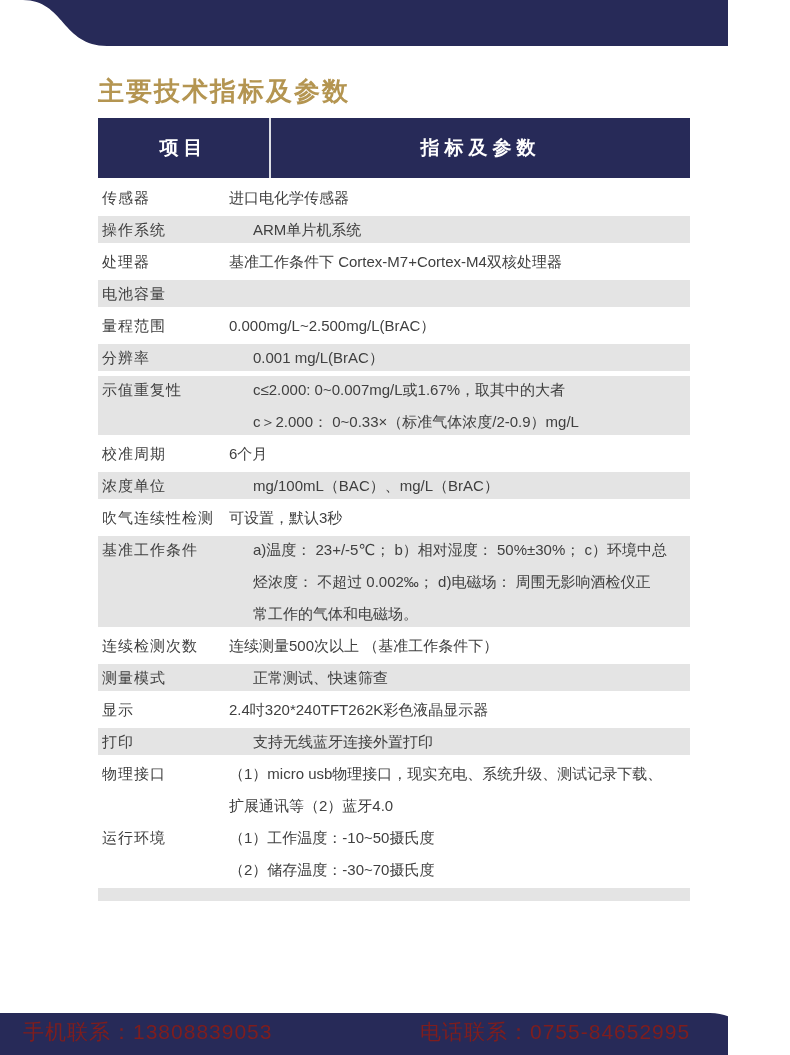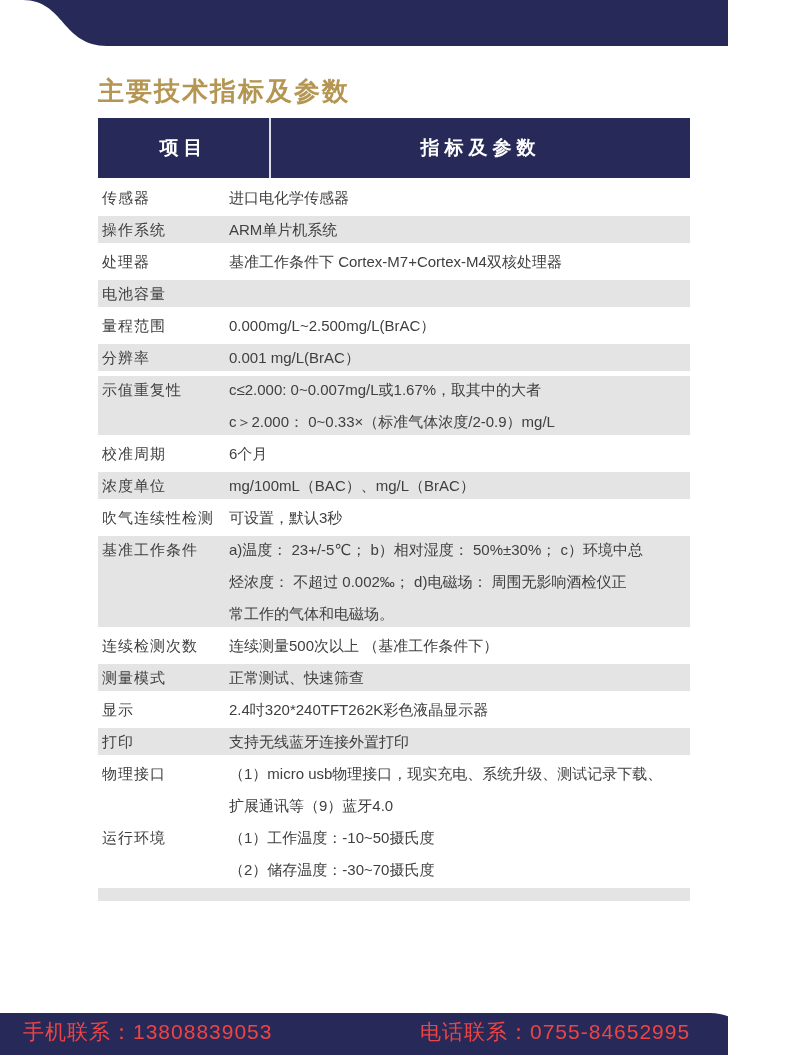--- a/index.html
+++ b/index.html
@@ -67,41 +67,41 @@
     font-weight: bold;
     letter-spacing: 5px;
   }
 
   .row {
     display: flex;
     margin-bottom: 5px;
     color: #404040;
     font-size: 15px;
   }
-  .row.shaded { background: #e4e4e4; }
+  .row.shaded { background: #e4e4e4; gap: 24px; }
   .row.empty { height: 13px; }
   .row-label {
     width: 131px;
     flex-shrink: 0;
     padding-left: 4px;
     line-height: 27px;
     letter-spacing: 1px;
     white-space: nowrap;
   }
   .row-value { flex: 1; }
   .value-line {
     line-height: 27px;
     white-space: nowrap;
   }
   .value-line + .value-line { margin-top: 5px; }
 
   .footer-text {
     position: absolute;
     bottom: 9px;
-    color: #ef4444;
+    color: #7f1d1d;
     font-size: 21px;
     letter-spacing: 1px;
     z-index: 2;
     white-space: nowrap;
   }
   .footer-text.left { left: 23px; }
   .footer-text.right { left: 420px; }
 </style>
 </head>
 <body>
@@ -208,21 +208,21 @@
         <div class="row shaded">
           <div class="row-label">打印</div>
           <div class="row-value">
             <div class="value-line">支持无线蓝牙连接外置打印</div>
           </div>
         </div>
         <div class="row">
           <div class="row-label">物理接口</div>
           <div class="row-value">
             <div class="value-line">（1）micro usb物理接口，现实充电、系统升级、测试记录下载、</div>
-            <div class="value-line">扩展通讯等（9）蓝牙4.0</div>
+            <div class="value-line">扩展通讯等（2）蓝牙4.0</div>
           </div>
         </div>
         <div class="row">
           <div class="row-label">运行环境</div>
           <div class="row-value">
             <div class="value-line">（1）工作温度：-10~50摄氏度</div>
             <div class="value-line">（2）储存温度：-30~70摄氏度</div>
           </div>
         </div>
         <div class="row shaded empty"></div>

